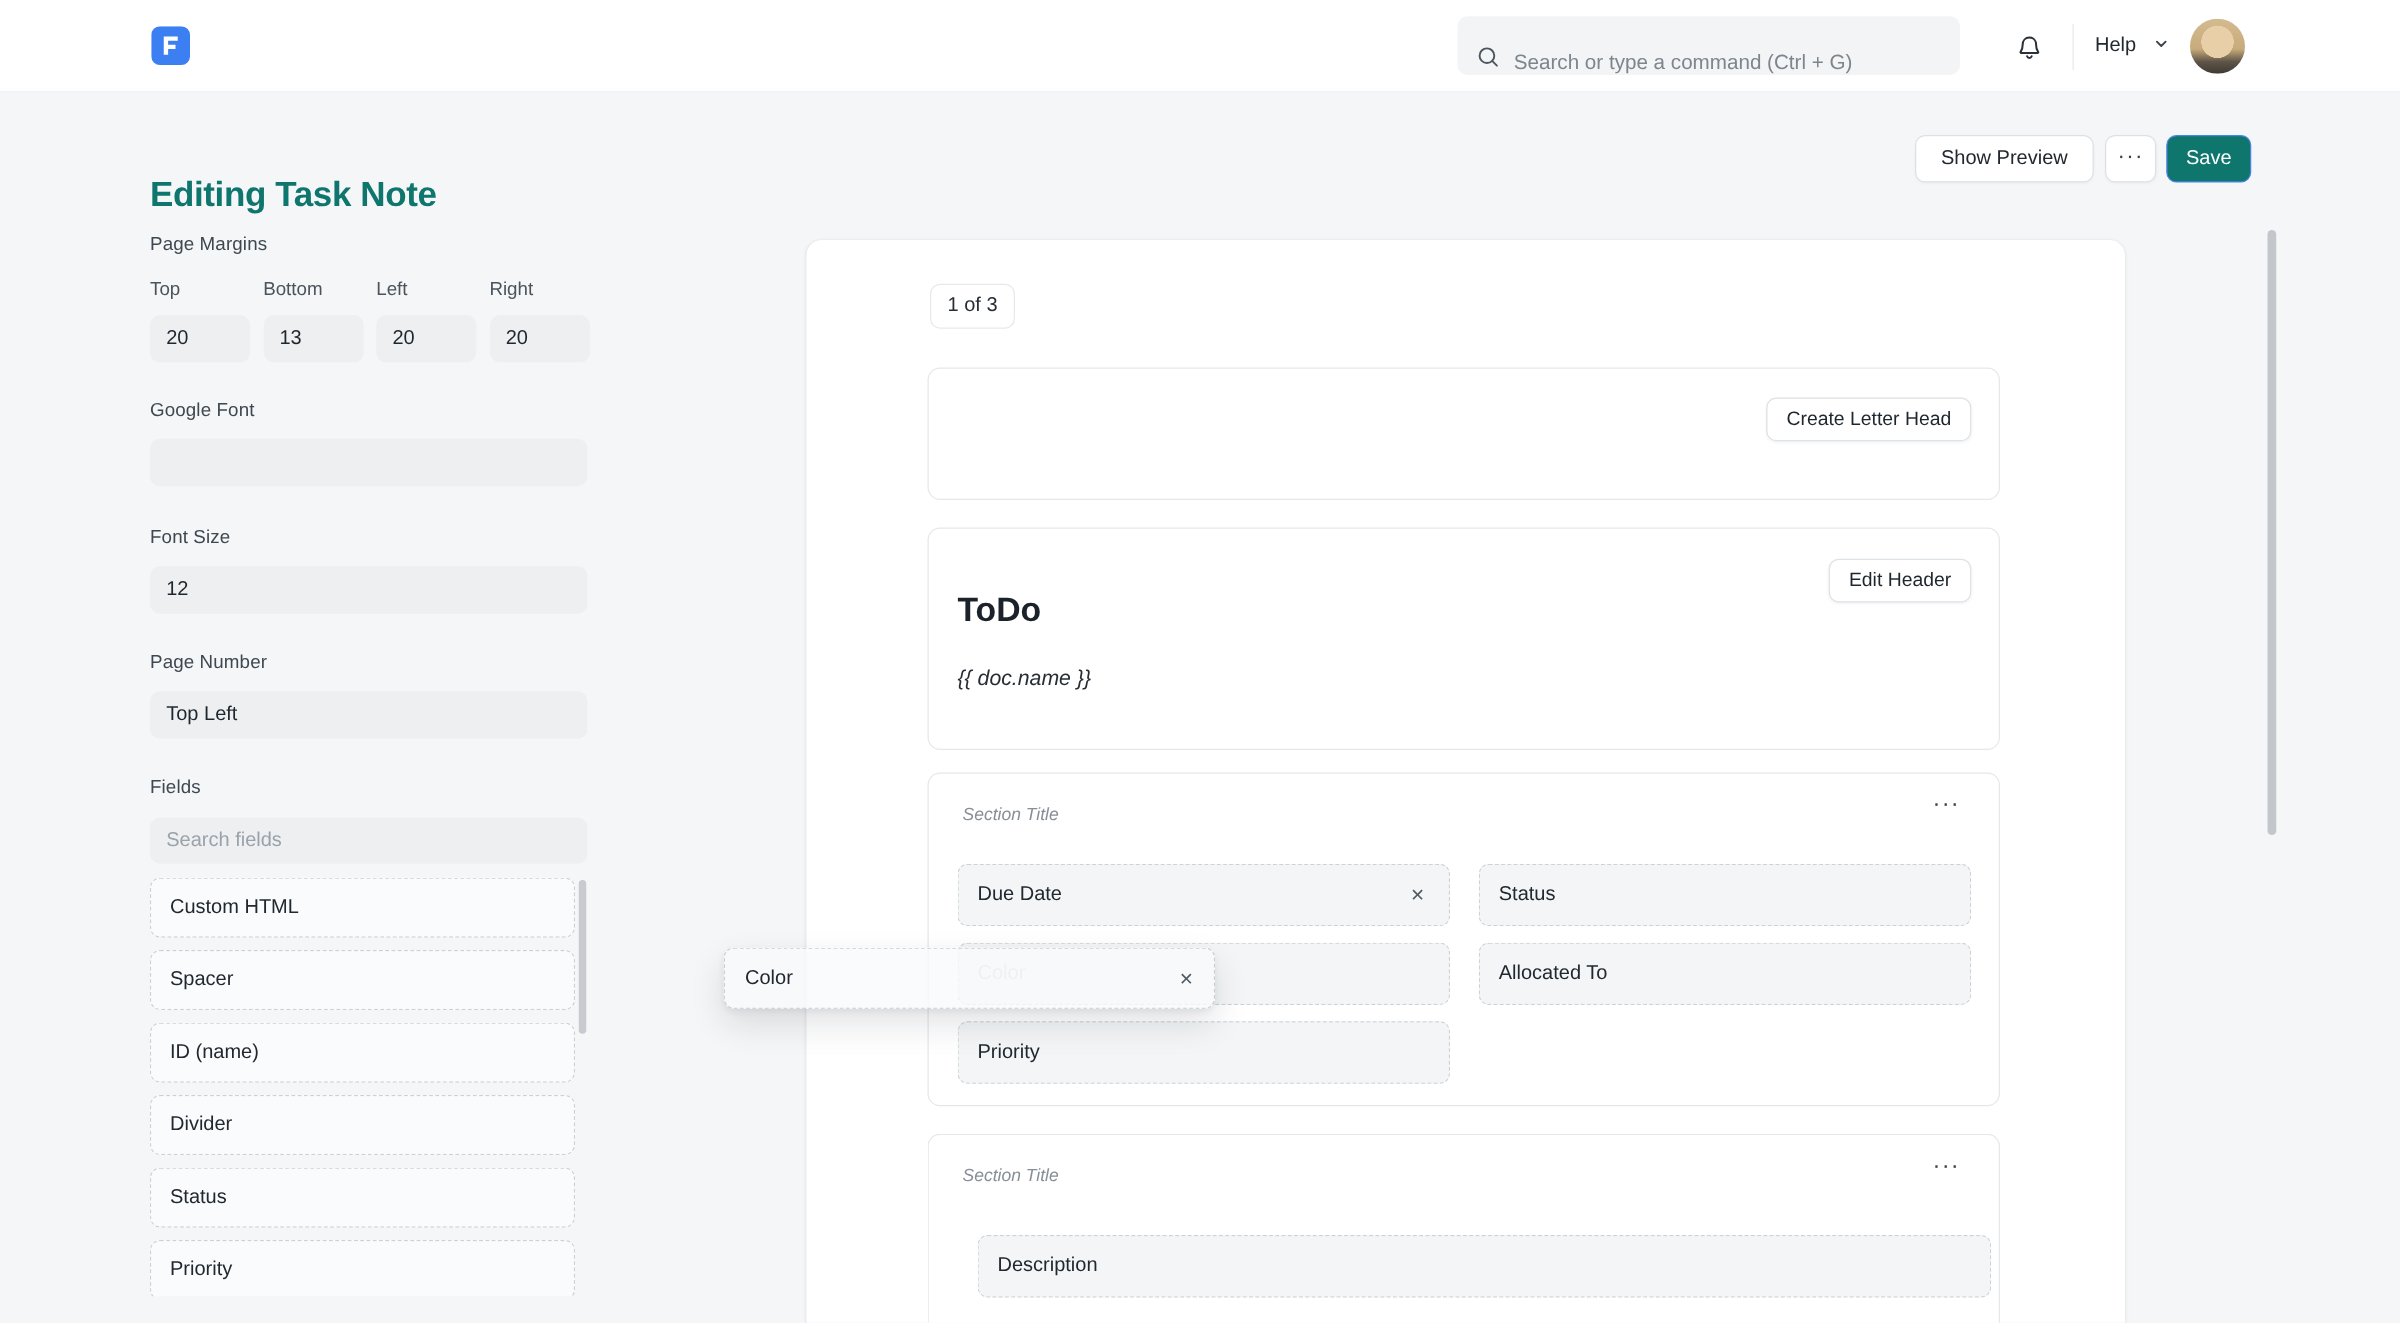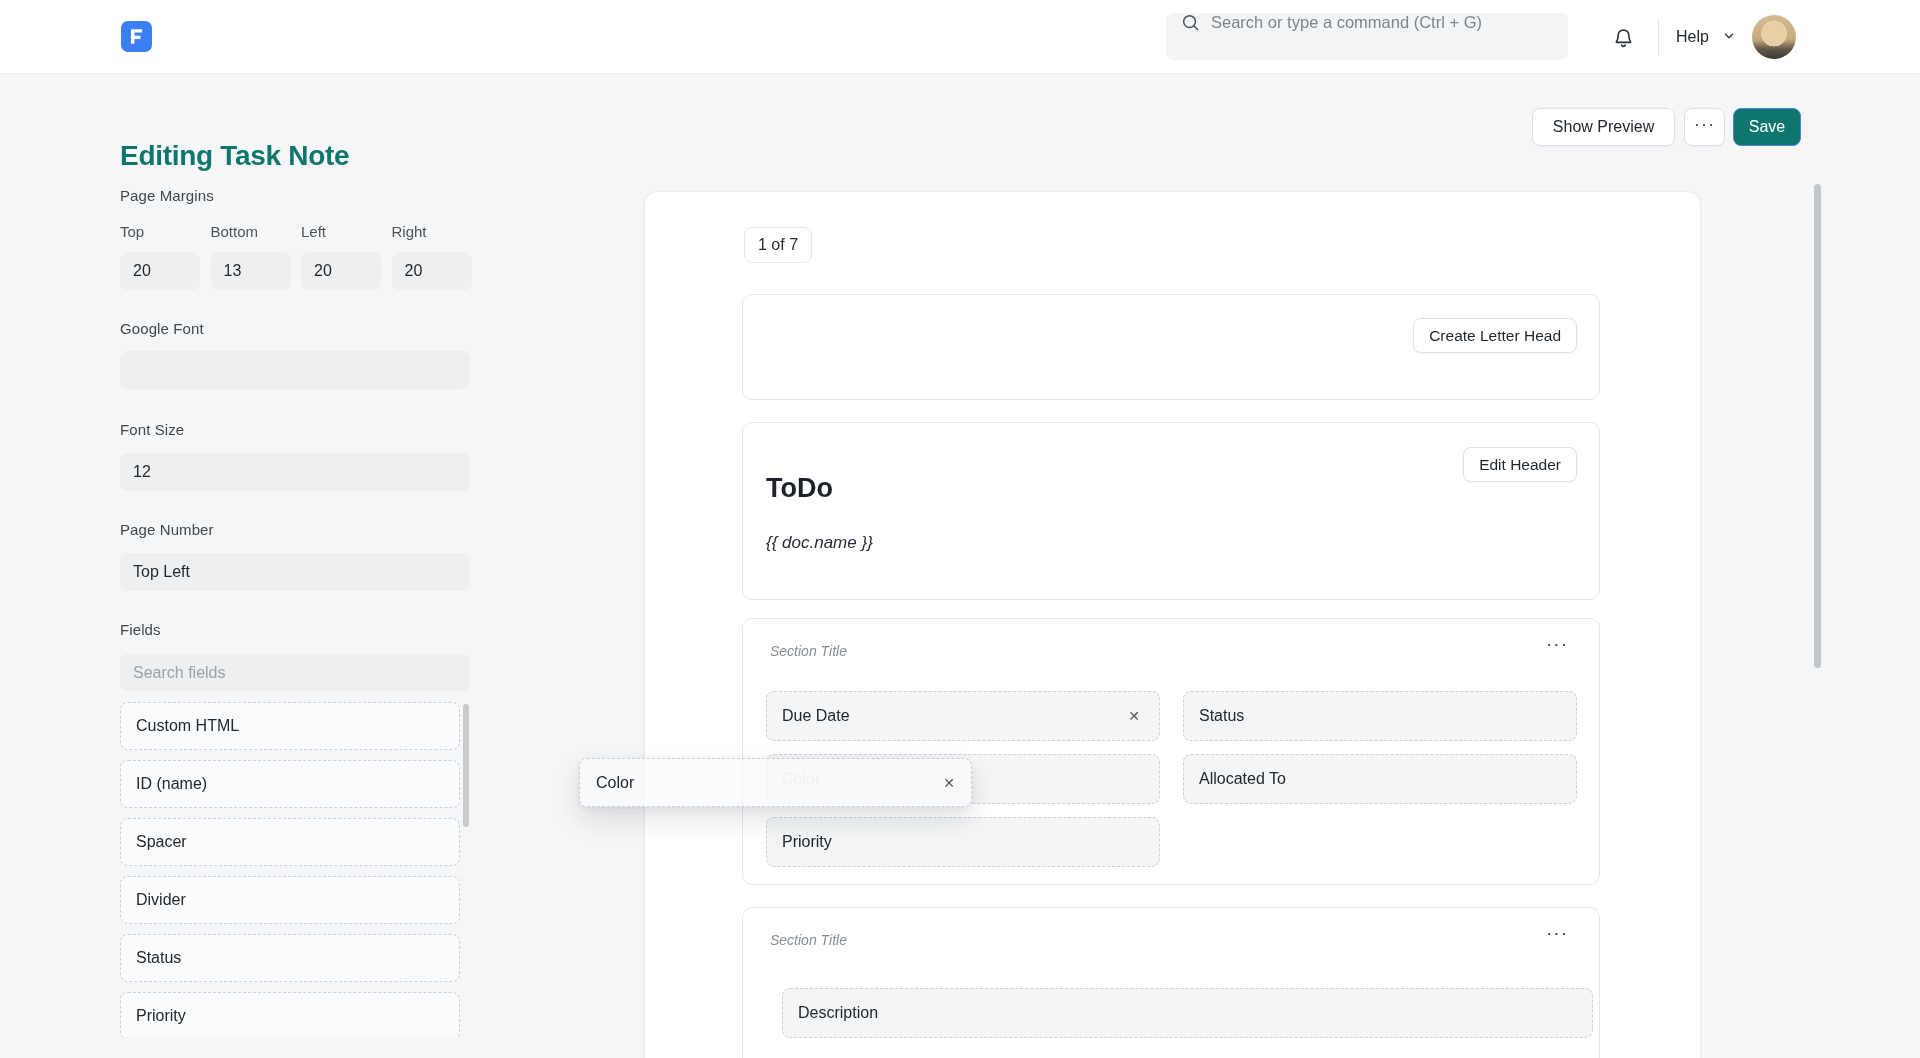--- a/index.html
+++ b/index.html
@@ -11,21 +11,21 @@
     color:#1f272e;
     -webkit-font-smoothing:antialiased;
   }
   .abs { position:absolute; }
 
   
   .navbar { position:absolute; top:0; left:0; width:1920px; height:74px;
             background:#ffffff; border-bottom:1px solid #edeff1; z-index:20; }
   .logo { left:121px; top:21px; width:31px; height:31px; cursor:pointer; }
   .searchbar { left:1166px; top:13px; width:402px; height:47px; background:#f3f4f6;
-               border-radius:8px; display:flex; align-items:flex-start; gap:11px;
+               border-radius:8px; display:flex; align-items:flex-end; gap:11px;
                padding:0 15px; color:#7d858d; font-size:16.5px; cursor:text; }
   .searchbar svg { flex:0 0 auto; color:#4d555d; }
   .bell-btn { left:1608px; top:23px; width:30px; height:30px; display:flex;
               align-items:center; justify-content:center; color:#2a3138; cursor:pointer; }
   .nav-divider { left:1658px; top:19px; width:1px; height:37px; background:#e6e9eb; }
   .help-btn { left:1676px; top:24px; height:26px; display:flex; align-items:center;
               gap:14px; font-size:16px; color:#21282f; cursor:pointer; }
   .avatar { left:1752px; top:15px; width:44px; height:44px; border-radius:50%;
             cursor:pointer; overflow:hidden;
             background:
@@ -184,31 +184,31 @@
 <input class="abs g-input" style="left: 120px; top: 453px; width: 350px;" value="12">
 
 <div class="abs side-label" style="left:120px; top:521px;">Page Number</div>
 <div class="abs g-input" style="left:120px; top:553px; width:350px; display:flex; align-items:center;">Top Left</div>
 
 <div class="abs side-label" style="left:120px; top:621px;">Fields</div>
 <input class="abs g-input" style="left: 120px; top: 654px; width: 350px; height: 37px;" placeholder="Search fields">
 
 <div class="abs fields-list">
   <div class="field-item" style="width:340px;">Custom HTML</div>
+  <div class="field-item" style="width:340px;">Spacer</div>
   <div class="field-item" style="width:340px;">ID (name)</div>
-  <div class="field-item" style="width:340px;">Spacer</div>
   <div class="field-item" style="width:340px;">Divider</div>
   <div class="field-item" style="width:340px;">Status</div>
   <div class="field-item" style="width:340px;">Priority</div>
 </div>
 <div class="abs fields-scroll-thumb"></div>
 
 <div class="abs paper">
 
-  <div class="abs page-indicator">1 of 7</div>
+  <div class="abs page-indicator">1 of 3</div>
 
   <div class="abs block letterhead-block">
     <button class="block-btn" style="right:22px; top:23px;">Create Letter Head</button>
   </div>
 
   <div class="abs block header-block">
     <button class="block-btn" style="right:22px; top:24px;">Edit Header</button>
     <div class="doc-title">ToDo</div>
     <div class="doc-template">{{ doc.name }}</div>
   </div>

